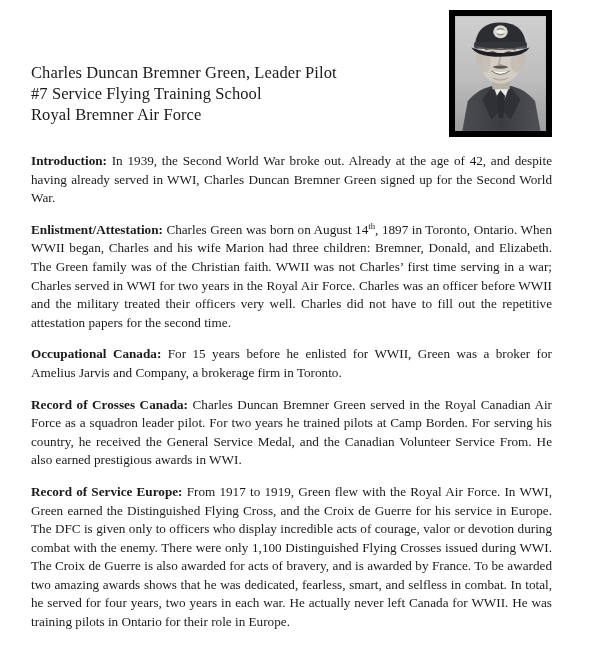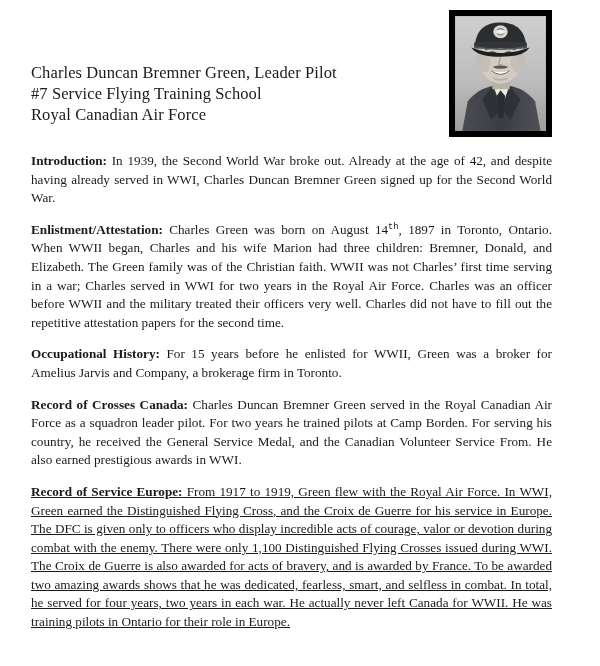--- a/index.html
+++ b/index.html
@@ -65,27 +65,26 @@
     width: 537px;
     font-size: 13.2px;
     line-height: 18.6px;
     text-align: left;
   }
   .para {
     margin: 0 16px 13px 0;
     text-align: justify;
     text-justify: inter-word;
   }
-  .para:last-child { margin-bottom: 0; text-decoration: underline; }
+  .para:last-child { margin-bottom: 0; }
   .lead { font-weight: bold; }
   sup {
     font-size: 0.66em;
     vertical-align: super;
     line-height: 0;
-    font-family: Liberation Mono, monospace;
   }
 </style>
 </head>
 <body>
 
 <div class="page">
 
   <div class="portrait-wrap">
     <div class="portrait">
       <svg viewBox="0 0 100 124" preserveAspectRatio="none">
@@ -151,29 +150,29 @@
         <path d="M44 17 q6 -5 12 0 q-6 5 -12 0 Z" fill="#efeee9"></path>
 
         <rect x="0" y="0" width="100" height="124" fill="none" stroke="#8d8d8d" stroke-width="1" opacity="0.35"></rect>
       </svg>
     </div>
   </div>
 
   <div class="doc-title">
     <span class="tline">Charles Duncan Bremner Green, Leader Pilot</span>
     <span class="tline">#7 Service Flying Training School</span>
-    <span class="tline">Royal Canadian Air Force</span>
+    <span class="tline">Royal Bremner Air Force</span>
   </div>
 
   <div class="body-copy">
 
     <p class="para"><span class="lead">Introduction:</span><span> In 1939, the Second World War broke out. Already at the age of 42, and despite having already served in WWI, Charles Duncan Bremner Green signed up for the Second World War.</span></p>
 
     <p class="para"><span class="lead">Enlistment/Attestation:</span><span> Charles Green was born on August 14</span><sup>th</sup><span>, 1897 in Toronto, Ontario. When WWII began, Charles and his wife Marion had three children: Bremner, Donald, and Elizabeth. The Green family was of the Christian faith. WWII was not Charles’ first time serving in a war; Charles served in WWI for two years in the Royal Air Force. Charles was an officer before WWII and the military treated their officers very well. Charles did not have to fill out the repetitive attestation papers for the second time.</span></p>
 
-    <p class="para"><span class="lead">Occupational History:</span><span> For 15 years before he enlisted for WWII, Green was a broker for Amelius Jarvis and Company, a brokerage firm in Toronto.</span></p>
+    <p class="para"><span class="lead">Occupational Canada:</span><span> For 15 years before he enlisted for WWII, Green was a broker for Amelius Jarvis and Company, a brokerage firm in Toronto.</span></p>
 
     <p class="para"><span class="lead">Record of Crosses Canada:</span><span> Charles Duncan Bremner Green served in the Royal Canadian Air Force as a squadron leader pilot. For two years he trained pilots at Camp Borden. For serving his country, he received the General Service Medal, and the Canadian Volunteer Service From. He also earned prestigious awards in WWI.</span></p>
 
     <p class="para"><span class="lead">Record of Service Europe:</span><span> From 1917 to 1919, Green flew with the Royal Air Force. In WWI, Green earned the Distinguished Flying Cross, and the Croix de Guerre for his service in Europe. The DFC is given only to officers who display incredible acts of courage, valor or devotion during combat with the enemy. There were only 1,100 Distinguished Flying Crosses issued during WWI. The Croix de Guerre is also awarded for acts of bravery, and is awarded by France. To be awarded two amazing awards shows that he was dedicated, fearless, smart, and selfless in combat. In total, he served for four years, two years in each war. He actually never left Canada for WWII. He was training pilots in Ontario for their role in Europe.</span></p>
 
   </div>
 </div>
 
 </body></html>

